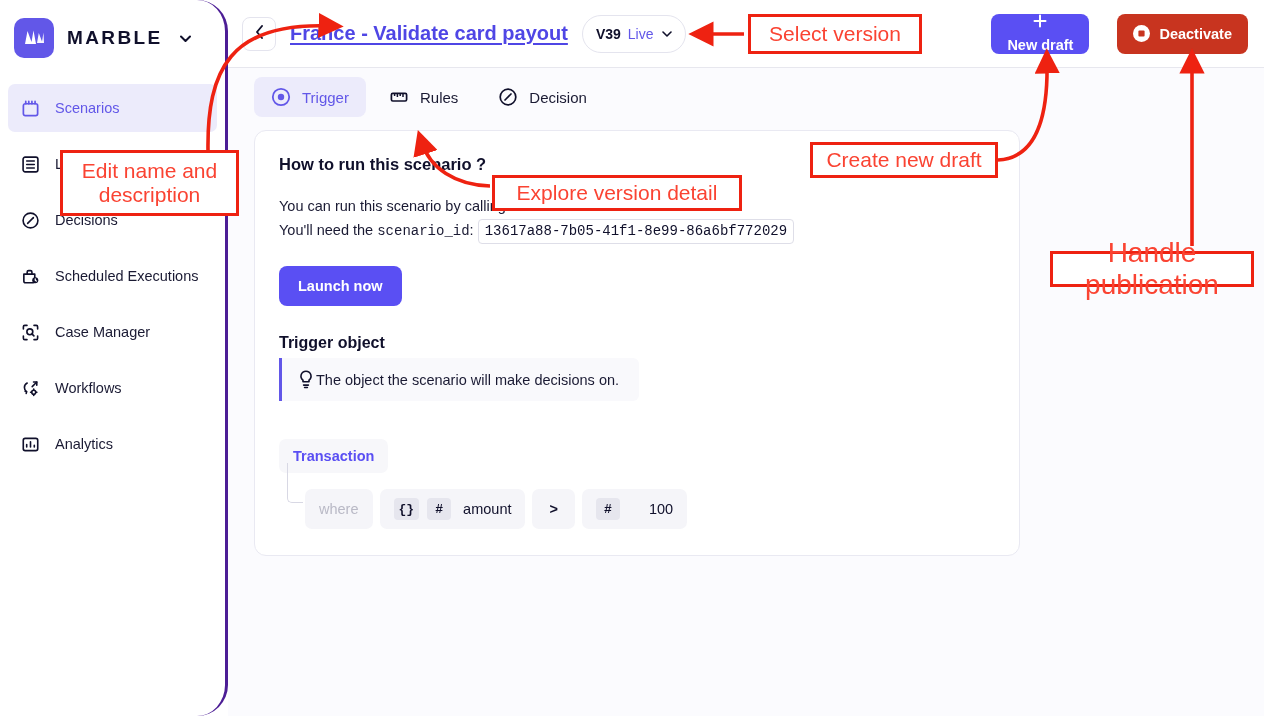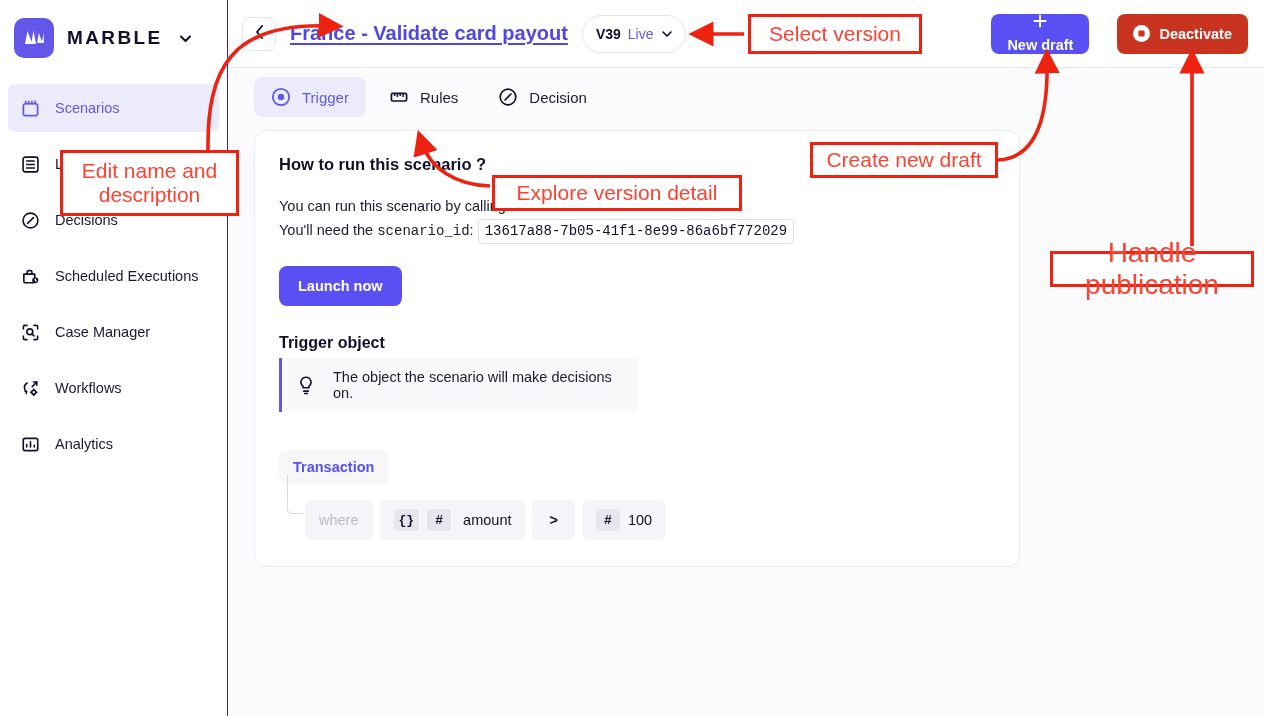--- a/index.html
+++ b/index.html
@@ -8,23 +8,24 @@
     font-family: "Liberation Sans", sans-serif;
     background: #ffffff;
     overflow: hidden;
   }
   #root { position: relative; width: 1264px; height: 716px; display: flex; }
 
   
   .sidebar {
     width: 228px; height: 716px;
     background: #ffffff;
-    border-right: 1px solid #4c1d95;
+    border-right: 3px solid #4c1d95;
     flex: 0 0 228px;
     position: relative;
+    border-radius: 31px;
   }
   .brand {
     display: flex; align-items: center;
     height: 76px; padding: 0 14px;
     gap: 13px;
   }
   .logo-mark {
     width: 40px; height: 40px; border-radius: 10px;
     background: #6257e8;
     display: flex; align-items: center; justify-content: center;
@@ -115,21 +116,21 @@
   }
   .launch-btn {
     margin-top: 22px;
     display: inline-flex; align-items: center; justify-content: center;
     height: 40px; padding: 0 19px; border-radius: 8px;
     background: #5a4ff3; color: #fff; font-size: 14.5px; font-weight: 700;
     border: none; cursor: pointer; font-family: "Liberation Sans", sans-serif;
   }
   .sec-h { font-size: 16px; font-weight: 700; color: #10102b; margin-top: 28px; margin-bottom: 6px; }
   .callout {
-    display: flex; align-items: center; gap: 17px;
+    display: flex; align-items: center; 
     background: #f9f9fc; border-left: 3px solid #6257e8;
     border-radius: 0 6px 6px 0;
     padding: 11px 18px 11px 14px;
     width: 360px;
   }
   .callout-text { font-size: 14.5px; color: #1a1a33; }
 
   .trigger-block { margin-top: 38px; position: relative; }
   .obj-chip {
     display: inline-block;
@@ -395,21 +396,21 @@
             <span class="fchip">
               <span class="badge">{}</span>
               <span class="badge">#</span>
               <span style="margin-left:4px;">amount</span>
             </span>
 
             <span class="fchip op">&gt;</span>
 
             <span class="fchip">
               <span class="badge">#</span>
-              <span style="margin-left:0;">100</span>
+              <span style="margin-left:21px;">100</span>
             </span>
           </div>
         </div>
 
       </div>
     </div>
   </section>
 
   <div class="anno-layer">
     <svg width="1264" height="716" style="position:absolute;inset:0;" aria-hidden="true">

